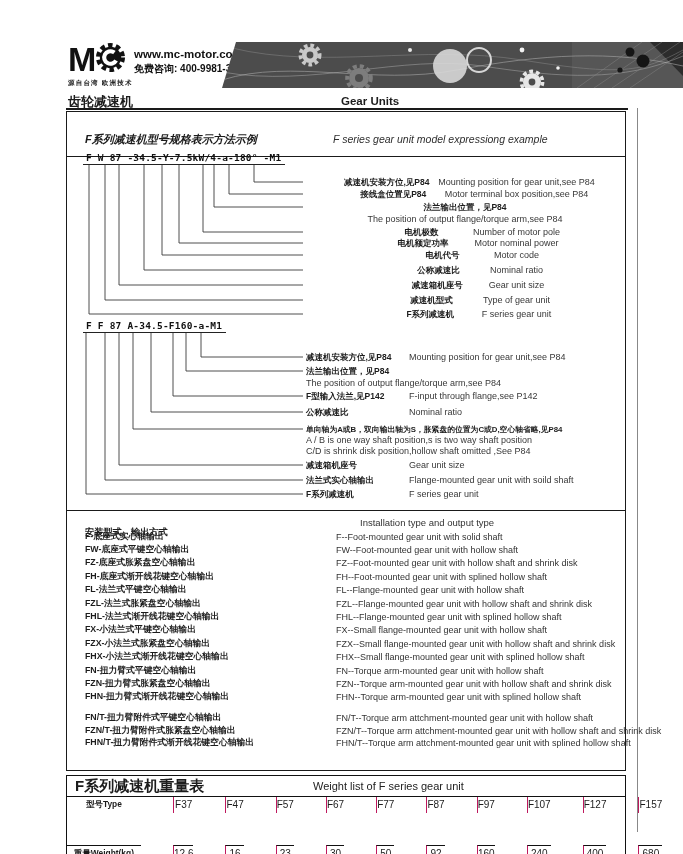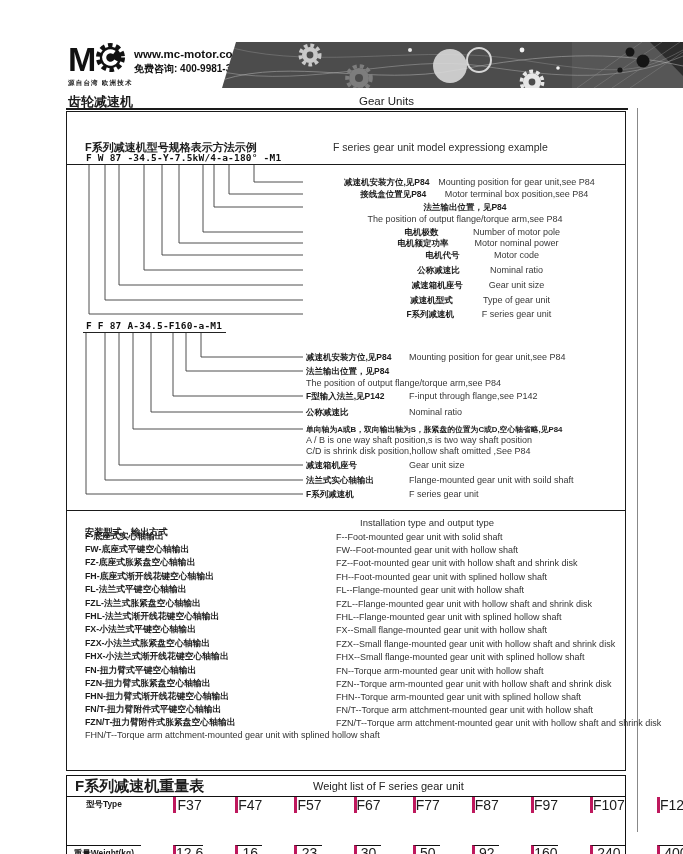--- a/index.html
+++ b/index.html
@@ -14,59 +14,59 @@
   .logo-m{font-weight:900;font-size:34px;line-height:30px;letter-spacing:-2px;color:#111;}
   .logo-gear{margin-left:1px;}
   .logo-tagline{font-size:6.5px;font-weight:bold;letter-spacing:1.2px;margin-top:3px;white-space:nowrap;color:#222;}
   .contact{position:absolute;left:134px;top:48px;white-space:nowrap;}
   .contact .website{font-size:11.5px;font-weight:bold;color:#111;}
   .contact .hotline{font-size:10px;font-weight:bold;color:#111;margin-top:2px;}
   .band{position:absolute;left:222px;top:42px;width:461px;height:46px;
     clip-path:polygon(14px 0,100% 0,100% 100%,0 100%);}
   
   .page-title-cn{position:absolute;left:68px;top:93px;font-size:13px;font-weight:bold;}
-  .page-title-en{position:absolute;left:341px;top:95px;font-size:11.5px;font-weight:normal;margin-left:18px;}
+  .page-title-en{position:absolute;left:341px;top:95px;font-size:11.5px;font-weight:bold;}
   .title-rule{position:absolute;left:66px;top:108px;width:562px;height:2px;background:#1a1a1a;}
   
   .main-box{position:absolute;left:66px;top:111px;width:560px;height:660px;
     border:1.3px solid #1a1a1a;box-sizing:border-box;}
-  .sec-title-row{position:absolute;left:0;top:15px;width:100%;height:38px;border-bottom:1.2px solid #1a1a1a;box-sizing:border-box;}
+  .sec-title-row{position:absolute;left:0;top:7px;width:100%;height:38px;border-bottom:1.2px solid #1a1a1a;box-sizing:border-box;font-style:italic;}
   .sec-title-cn{position:absolute;left:18px;top:13px;font-size:11px;font-weight:bold;}
   .sec-title-en{position:absolute;left:250px;top:14px;font-size:10.5px;color:#2e2e2e;padding-left:16px;}
   .diagram{position:absolute;left:0;width:558px;}
   .diagram1{top:38px;height:168px;text-align:center;}
   .diagram2{top:206px;height:192px;}
   .code{position:absolute;left:16px;top:2px;font-family:"DejaVu Sans Mono",monospace;
     font-size:9.5px;font-weight:bold;color:#111;border-bottom:1px solid #222;
     padding:0 4px 1px 3px;letter-spacing:.2px;white-space:pre;}
   .lines{position:absolute;left:0;top:0;}
   .lbl{position:absolute;left:239px;width:318px;font-size:8.5px;white-space:nowrap;line-height:11px;}
   .lbl .cn{display:inline-block;width:103px;font-weight:bold;color:#1c1c1c;}
   .lbl .en{color:#383838;font-size:9px;}
   .lbl.full .en{font-size:9px;}
   .lbl .cn.wide{width:auto;font-size:7.8px;}
   
   .sep{position:absolute;left:0;top:398px;width:100%;height:1.2px;background:#1a1a1a;}
   .install{position:absolute;left:18px;top:402px;width:536px;}
   .inst-row{display:flex;align-items:center;height:13.4px;}
   .inst-row.hdr{height:16px;}
-  .inst-row.gapped{margin-top:0;}
+  .inst-row.gapped{margin-top:8px;}
   .inst-row.tight{height:12.5px;}
   .inst-cn{flex:0 0 251px;font-weight:bold;font-size:8.8px;white-space:nowrap;}
   .inst-en{font-size:9px;color:#333;white-space:nowrap;}
   .inst-row.hdr .inst-cn{font-size:9.2px;margin-top:21px;}
   .inst-row.hdr .inst-en{font-size:9.5px;padding-left:24px;}
   
   .weight-box{position:absolute;left:66px;top:775px;width:560px;border:1.6px solid #111;box-sizing:border-box;}
   .wt-title{display:flex;align-items:center;height:20px;}
   .wt-title .cn{flex:0 0 238px;padding-left:8px;font-size:15px;font-weight:bold;}
   .wt-title .en{font-size:11px;color:#222;}
   .wt-grid{display:grid;grid-template-columns:74px repeat(10,1fr);border-top:1.4px solid #111;gap:32px;}
-  .wt-cell{border-left:3px solid #be185d;border-top:1px solid #111;height:15.5px;
-    display:flex;align-items:center;justify-content:center;font-size:14px;}
+  .wt-cell{border-left:1px solid #be185d;border-top:1px solid #111;height:15.5px;
+    display:flex;align-items:center;justify-content:center;font-size:10px;}
   .wt-cell:nth-child(-n+11){border-top:none;}
   .wt-cell:nth-child(11n+1){border-left:none;}
   .wt-cell.rowlab{font-size:8.4px;font-weight:bold;}
   .page-edge{position:absolute;left:637px;top:108px;width:1px;height:724px;background:#888;}
 </style>
 </head>
 <body>
 
 <div class="page">
 
@@ -253,20 +253,21 @@
         </div>
       <div class="inst-row tight gapped">
           <span class="inst-cn">FN/T-扭力臂附件式平键空心轴输出</span>
           <span class="inst-en">FN/T--Torque arm attchment-mounted gear unit with hollow shaft</span>
         </div>
       <div class="inst-row tight">
           <span class="inst-cn">FZN/T-扭力臂附件式胀紧盘空心轴输出</span>
           <span class="inst-en">FZN/T--Torque arm attchment-mounted gear unit with hollow shaft and shrink disk</span>
         </div>
       <div class="inst-row tight">
+          <span class="inst-cn">FHN/T-扭力臂附件式渐开线花键空心轴输出</span>
           <span class="inst-en">FHN/T--Torque arm attchment-mounted gear unit with splined hollow shaft</span>
         </div>
     </div>
   </div>
 
   <div class="weight-box">
     <div class="wt-title">
       <span class="cn">F系列减速机重量表</span>
       <span class="en">Weight list of F series gear unit</span>
     </div>

